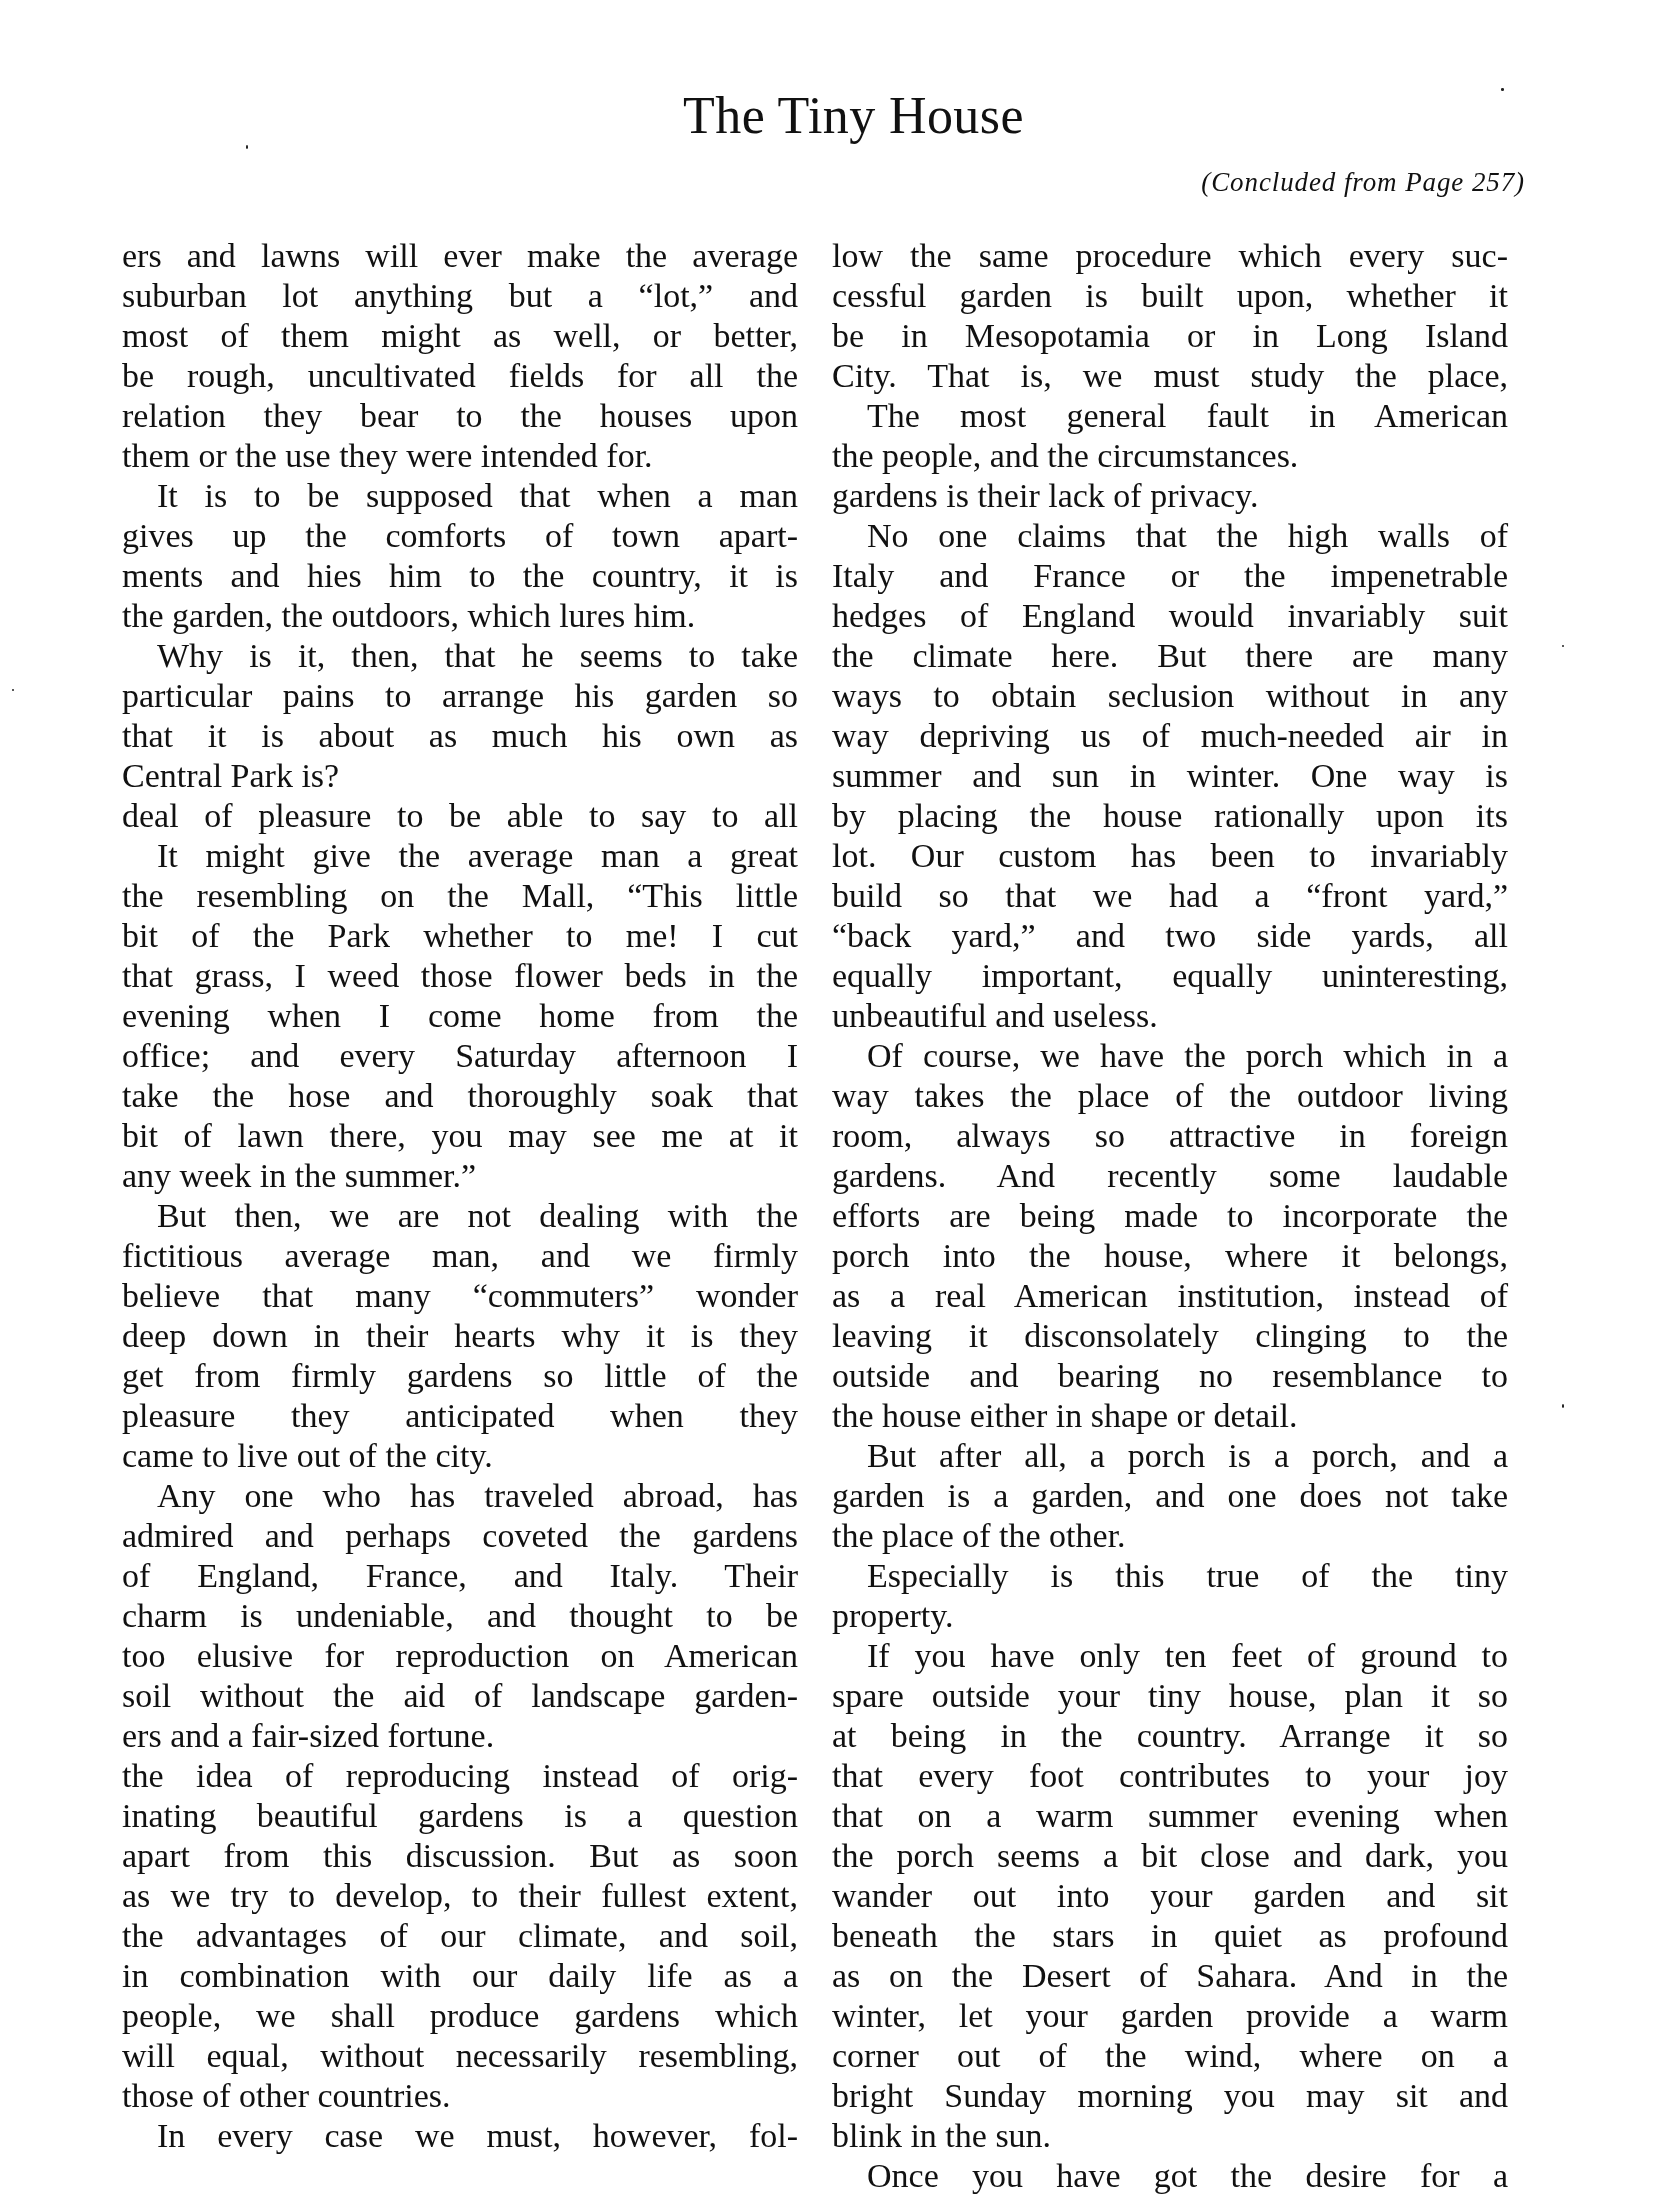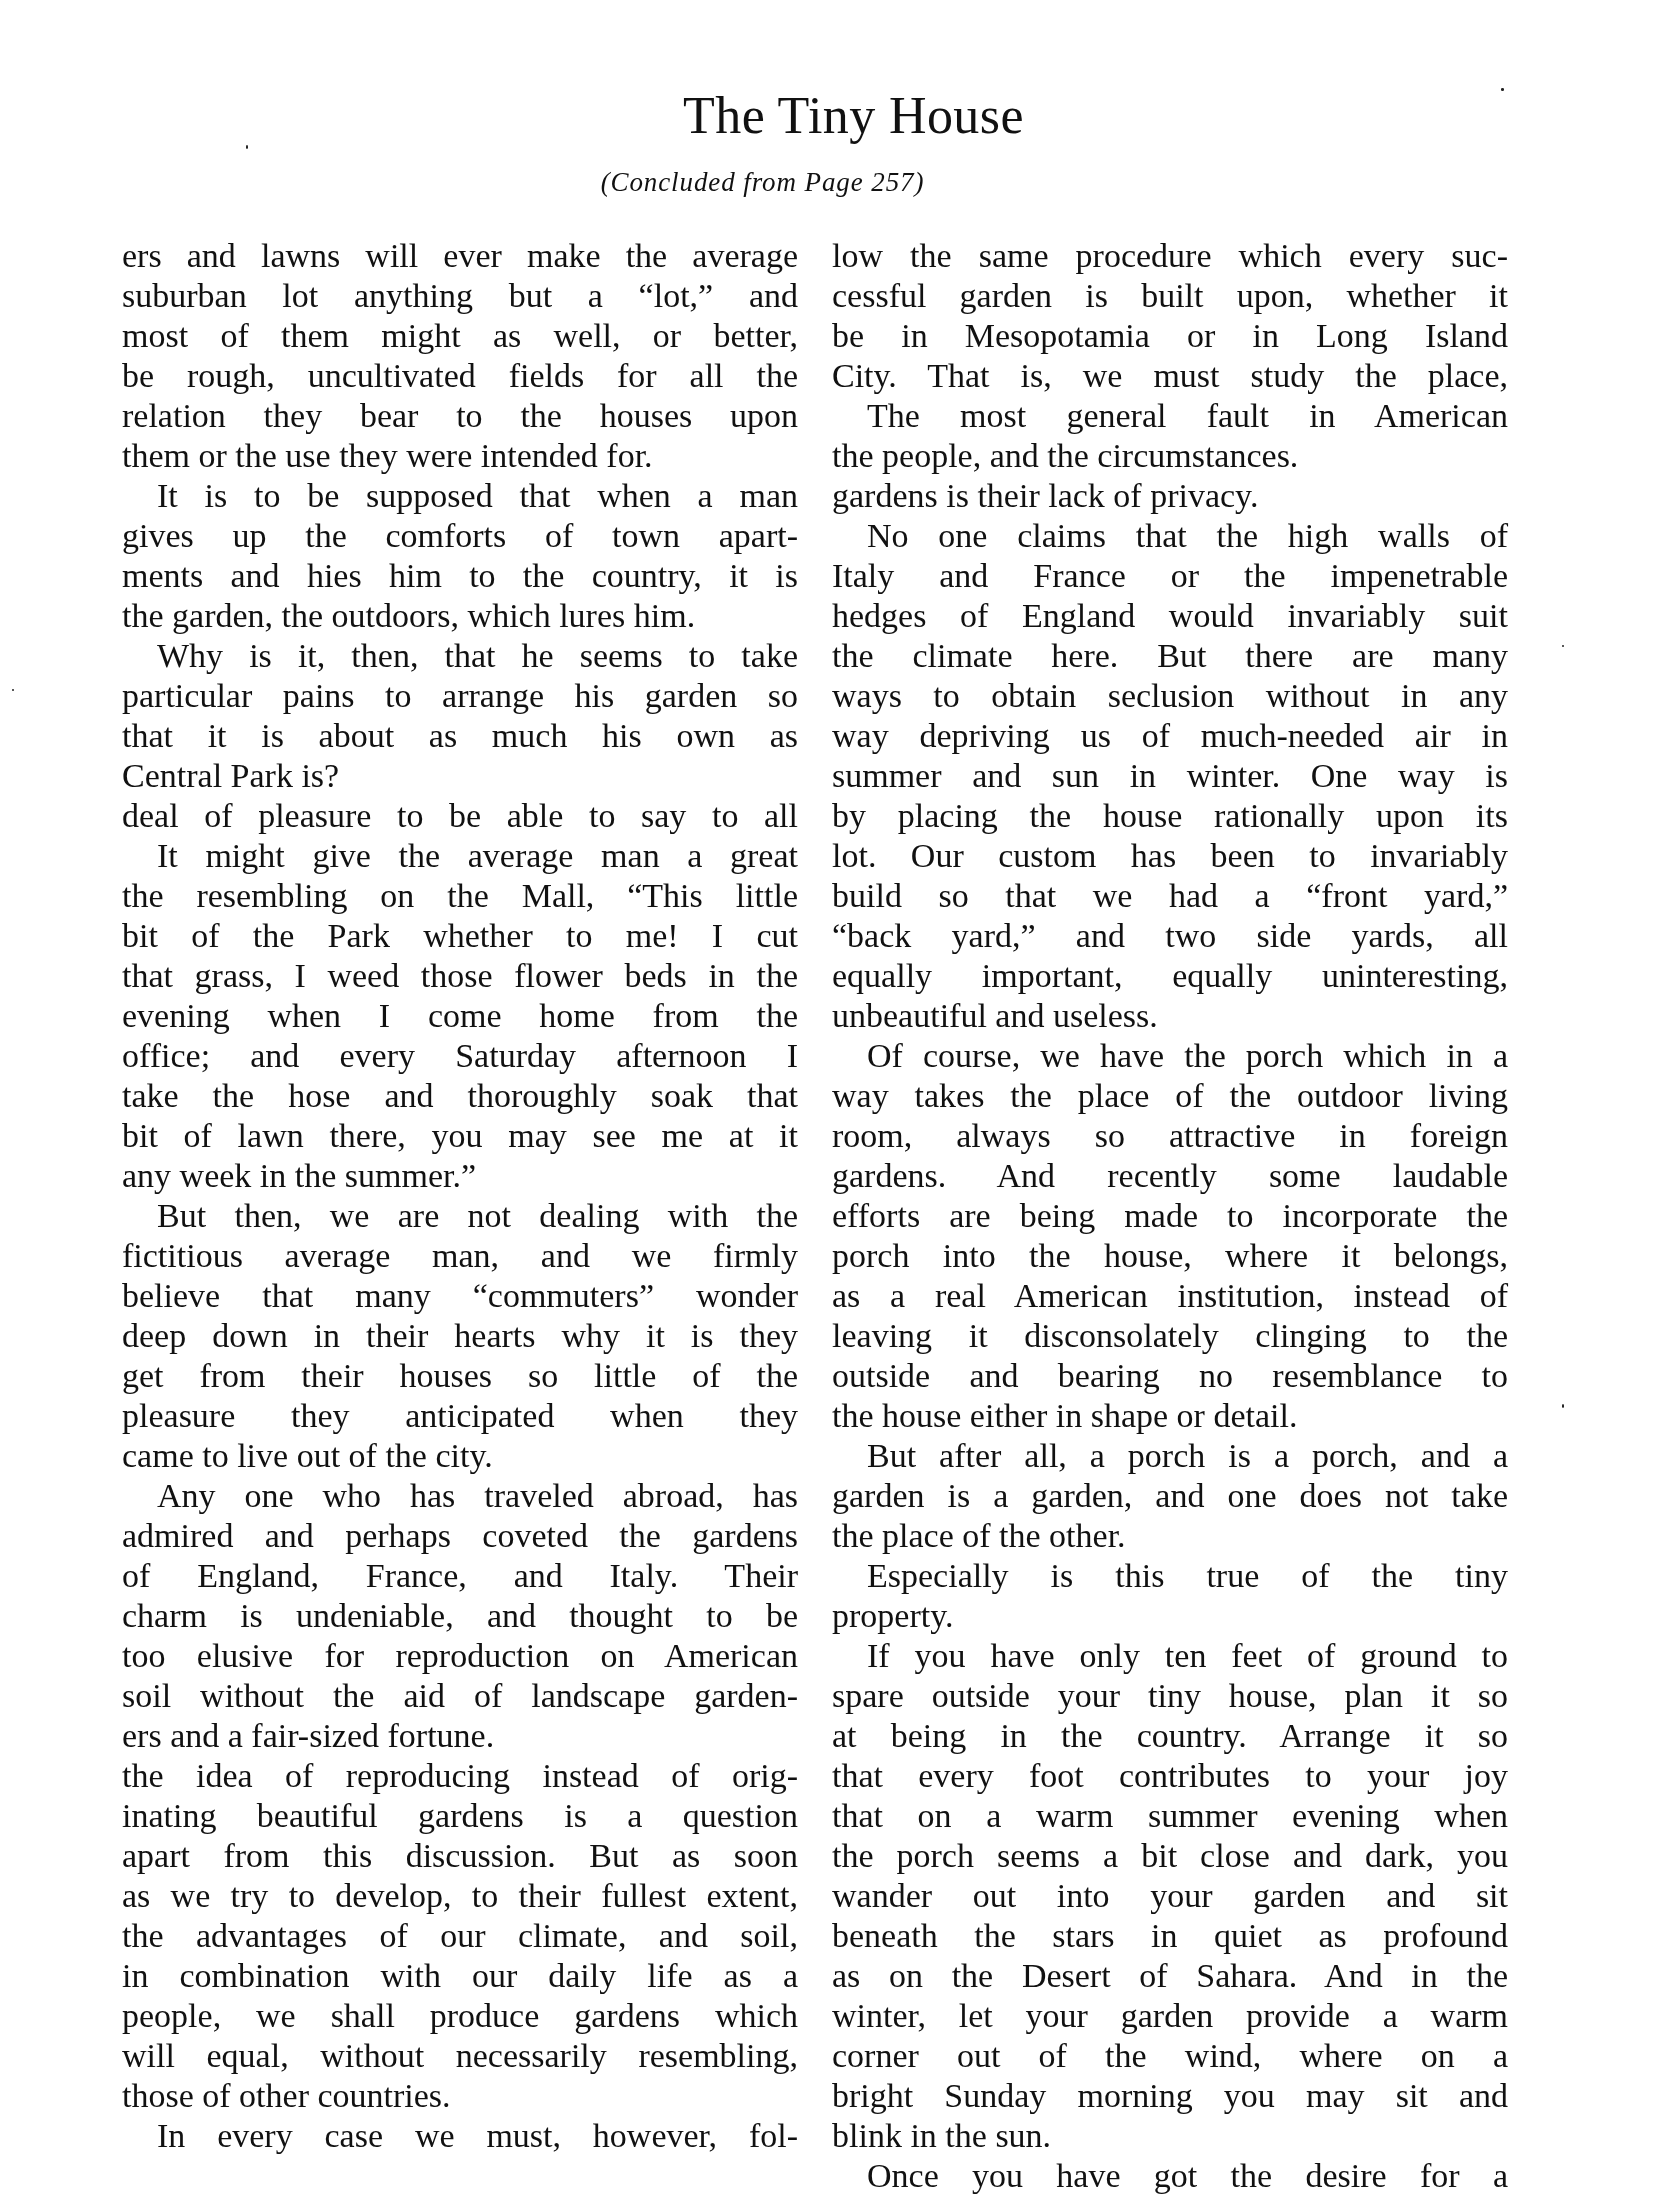--- a/index.html
+++ b/index.html
@@ -1,21 +1,21 @@
 <!DOCTYPE html>
 <html style="font-size:7px"><head>
 <meta charset="utf-8">
 <style>
   html, body { margin: 0; padding: 0; background: #ffffff; }
   body { width: 1675px; height: 2382px; position: relative; overflow: hidden;
          font-family: "Liberation Serif", "DejaVu Serif", serif; color: #111; }
   .page { position: absolute; left: 0; top: 0; width: 1675px; height: 2382px; background: #fff; }
   .title { position: absolute; left: 0; width: 1675px; top: 90px; text-align: center;
            font-size: 52px; letter-spacing: 0.4px; line-height: 1; margin-left: 16px; }
-  .subtitle { position: absolute; left: 0; width: 1525px; top: 169px; text-align: center;
+  .subtitle { position: absolute; left: 0; width: 1525px; top: 169px; text-align: right;
               font-size: 27px; font-style: italic; line-height: 1; letter-spacing: 0.9px; }
   .col { position: absolute; top: 236px; width: 676px; }
   .col.left { left: 122px; }
   .col.right { left: 832px; }
   .line { display: block; height: 40px; line-height: 40px; font-size: 34px;
           text-align: justify; text-align-last: justify; white-space: nowrap; overflow: visible; }
   .line.last { text-align-last: left; }
   .line.indent { padding-left: 35px; }
   .line > span { display: inline; }
   .it { }
@@ -50,21 +50,21 @@
       <div class="line">that grass, I weed those flower beds in the</div>
       <div class="line">evening when I come home from the</div>
       <div class="line">office;  and every Saturday afternoon I</div>
       <div class="line">take the hose and thoroughly soak that</div>
       <div class="line">bit of lawn there, you may see me at it</div>
       <div class="line last">any week in the summer.”</div>
       <div class="line indent">But then, we are not dealing with the</div>
       <div class="line">fictitious average man, and we firmly</div>
       <div class="line">believe that many “commuters” wonder</div>
       <div class="line">deep down in their hearts why it is they</div>
-      <div class="line">get from their houses so little of the</div>
+      <div class="line">get from firmly gardens so little of the</div>
       <div class="line">pleasure they anticipated when they</div>
       <div class="line last">came to live out of the city.</div>
       <div class="line indent">Any one who has traveled abroad, has</div>
       <div class="line">admired and perhaps coveted the gardens</div>
       <div class="line">of England, France, and Italy.  Their</div>
       <div class="line">charm is undeniable, and thought to be</div>
       <div class="line">too elusive for reproduction on American</div>
       <div class="line">soil without the aid of landscape garden-</div>
       <div class="line last">ers and a fair-sized fortune.</div>
       <div class="line">the idea of reproducing instead of orig-</div>

